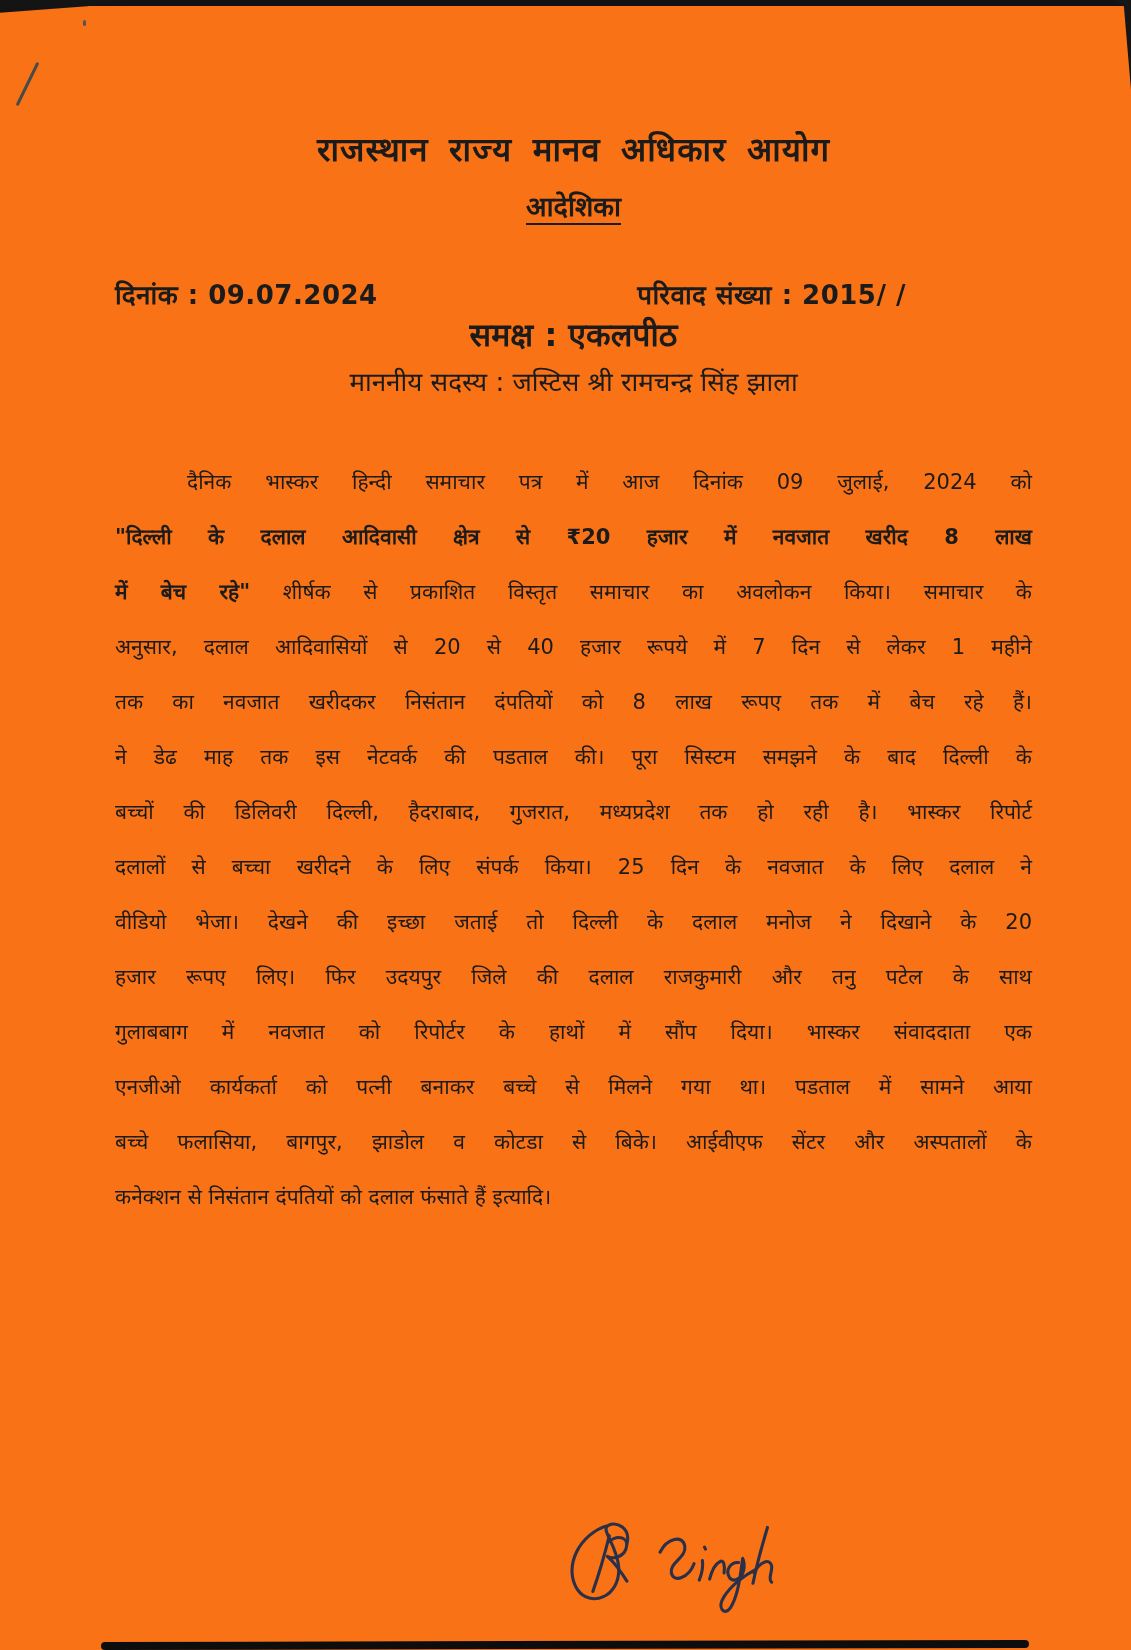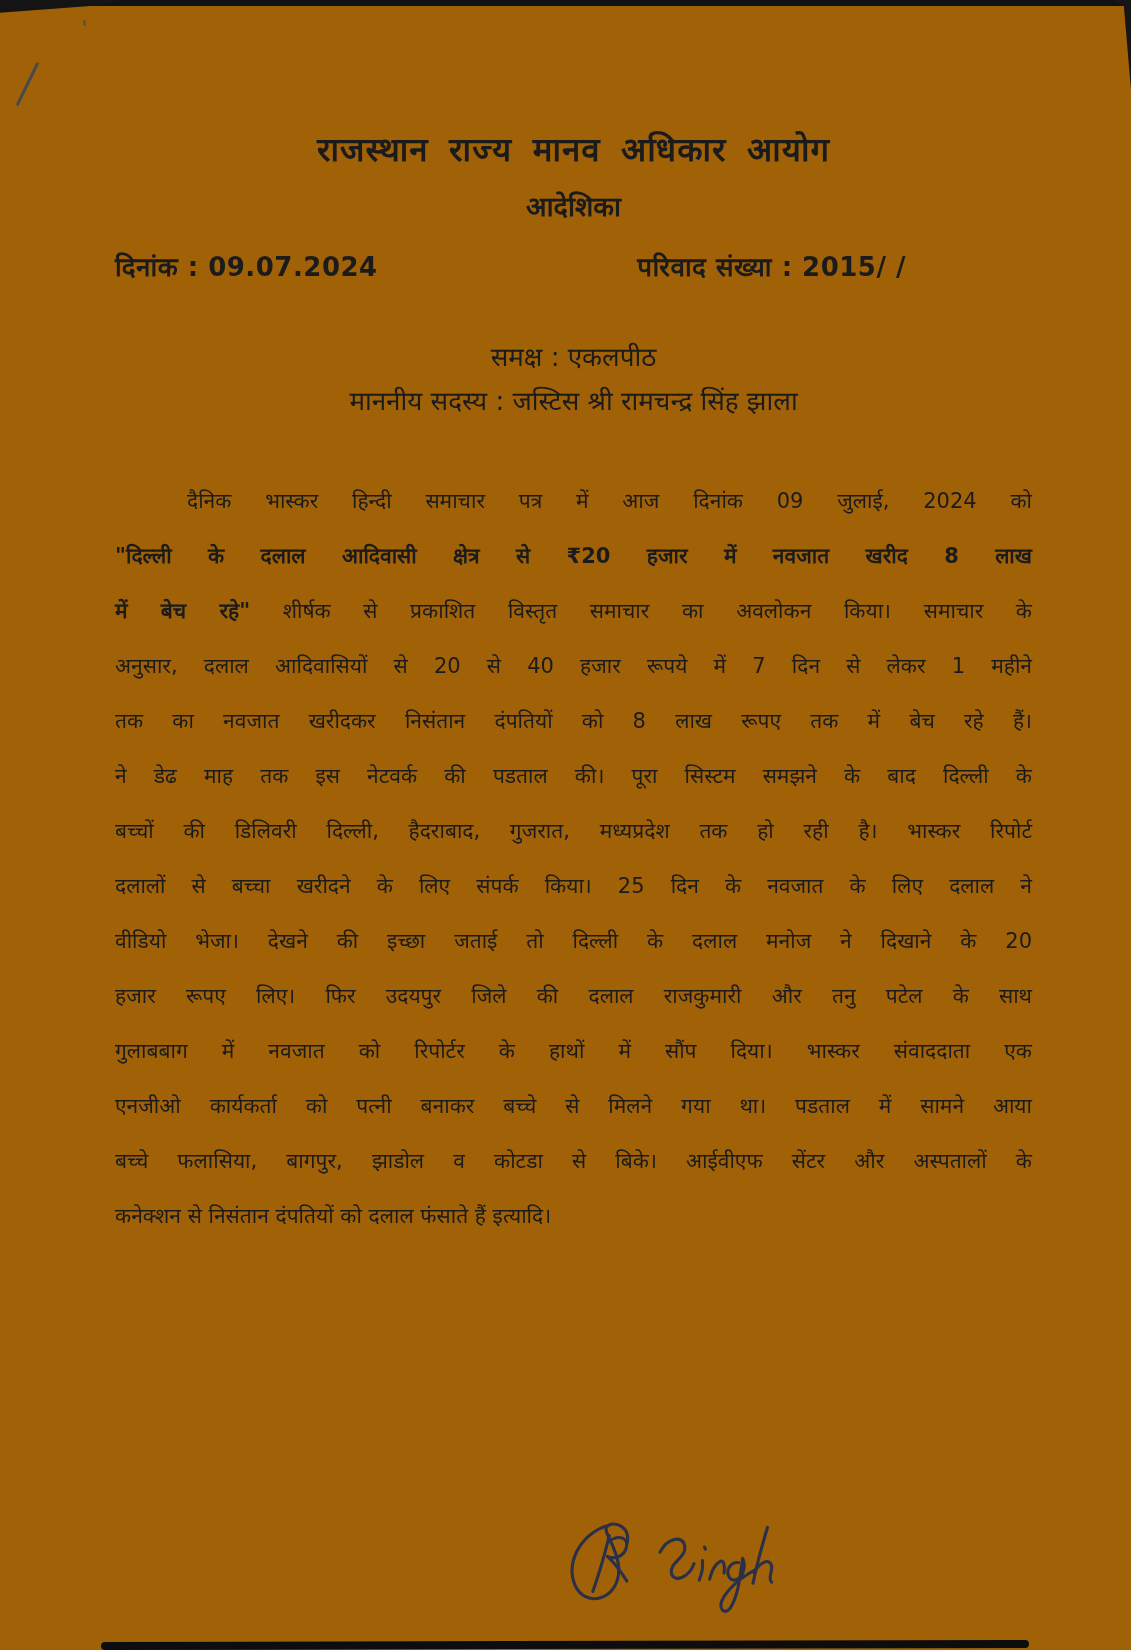--- a/index.html
+++ b/index.html
@@ -1,20 +1,20 @@
 <!DOCTYPE html>
 <html lang="hi"><head>
 <meta charset="utf-8">
 <style>
   html,body{margin:0;padding:0;background:#e8e8e8;}
   .page{
     position:relative;
     width:1131px;height:1650px;
     margin:0 auto;
-    background:#a16207;
+    background:#f97316;
     overflow:hidden;
     font-family:"DejaVu Sans","Liberation Sans",sans-serif;
     color:#1b1b1b;
   }
   
   .edge-top{position:absolute;top:0;left:0;right:0;height:6px;background:#121212;}
   .edge-corner-left{position:absolute;top:0;left:0;width:132px;height:15px;background:#141414;
     clip-path:polygon(0 0,100% 0,66% 42%,0 85%);}
   .edge-corner-right{position:absolute;top:0;right:0;width:17px;height:90px;background:#161616;
     clip-path:polygon(0 0,100% 0,100% 100%,58% 7%);}
@@ -22,27 +22,27 @@
     transform:rotate(26deg);border-radius:2px;}
   .pen-dot{position:absolute;left:83px;top:20px;width:3px;height:6px;background:#555;border-radius:2px;}
   .edge-bottom{position:absolute;left:101px;right:102px;bottom:1px;height:8px;background:#0d0d0d;
     border-radius:5px;transform:rotate(-0.12deg);}
 
   .content{position:absolute;left:115px;top:0;width:917px;}
 
   .doc-title{margin-top:126px;text-align:center;font-size:33px;font-weight:700;
     letter-spacing:1px;word-spacing:8px;}
   .doc-subtitle{margin-top:16px;text-align:center;font-size:27px;font-weight:700;}
-  .doc-subtitle span{text-underline-offset:7px;text-decoration-thickness:2px;text-align:center;}
+  .doc-subtitle span{text-decoration:underline;text-underline-offset:7px;text-decoration-thickness:2px;text-align:center;}
 
-  .meta-row{margin-top:24px;display:flex;align-items:baseline;
+  .meta-row{margin-top:52px;display:flex;align-items:baseline;
     font-size:26px;font-weight:600;letter-spacing:.5px;}
   .meta-case{margin-left:auto;margin-right:126px;}
 
-  .bench-line{margin-top:54px;text-align:center;font-size:26px;font-weight:400;}
+  .bench-line{text-align:center;font-size:32px;font-weight:700;}
   .member-line{margin-top:8px;text-align:center;font-size:26px;font-weight:400;}
 
   .document-body{margin-top:56px;font-size:21px;line-height:55px;}
   .para + .para{margin-top:12px;}
   .line{min-height:55px;}
   .line.j{text-align:justify;text-align-last:justify;-moz-text-align-last:justify;}
   .line.ind{text-indent:72px;}
   .bold{font-weight:700;}
 
   .signature{position:absolute;left:505px;top:1498px;width:310px;height:125px;}

